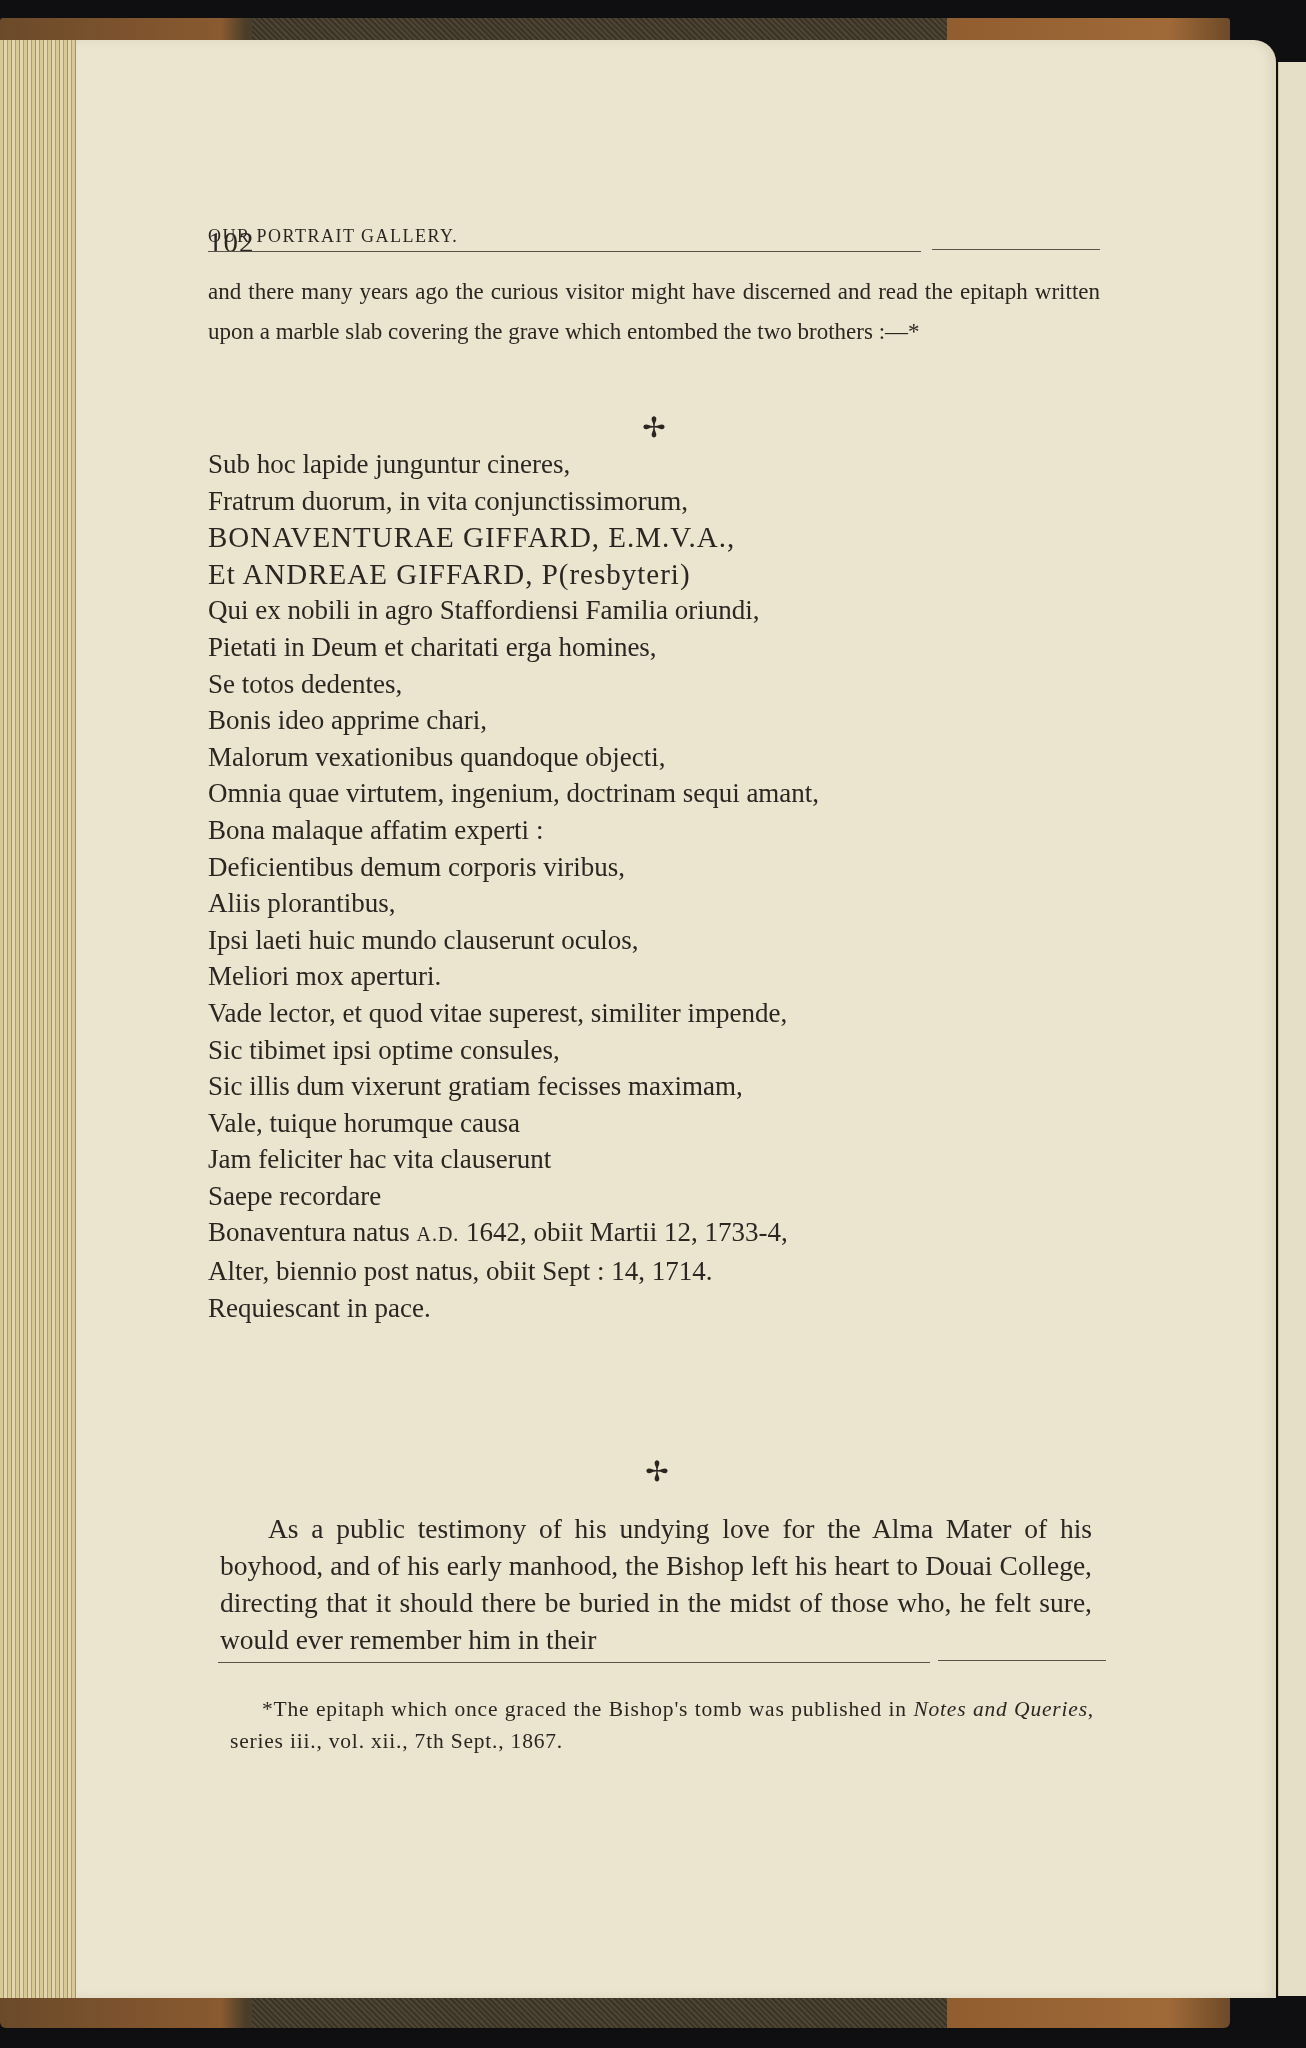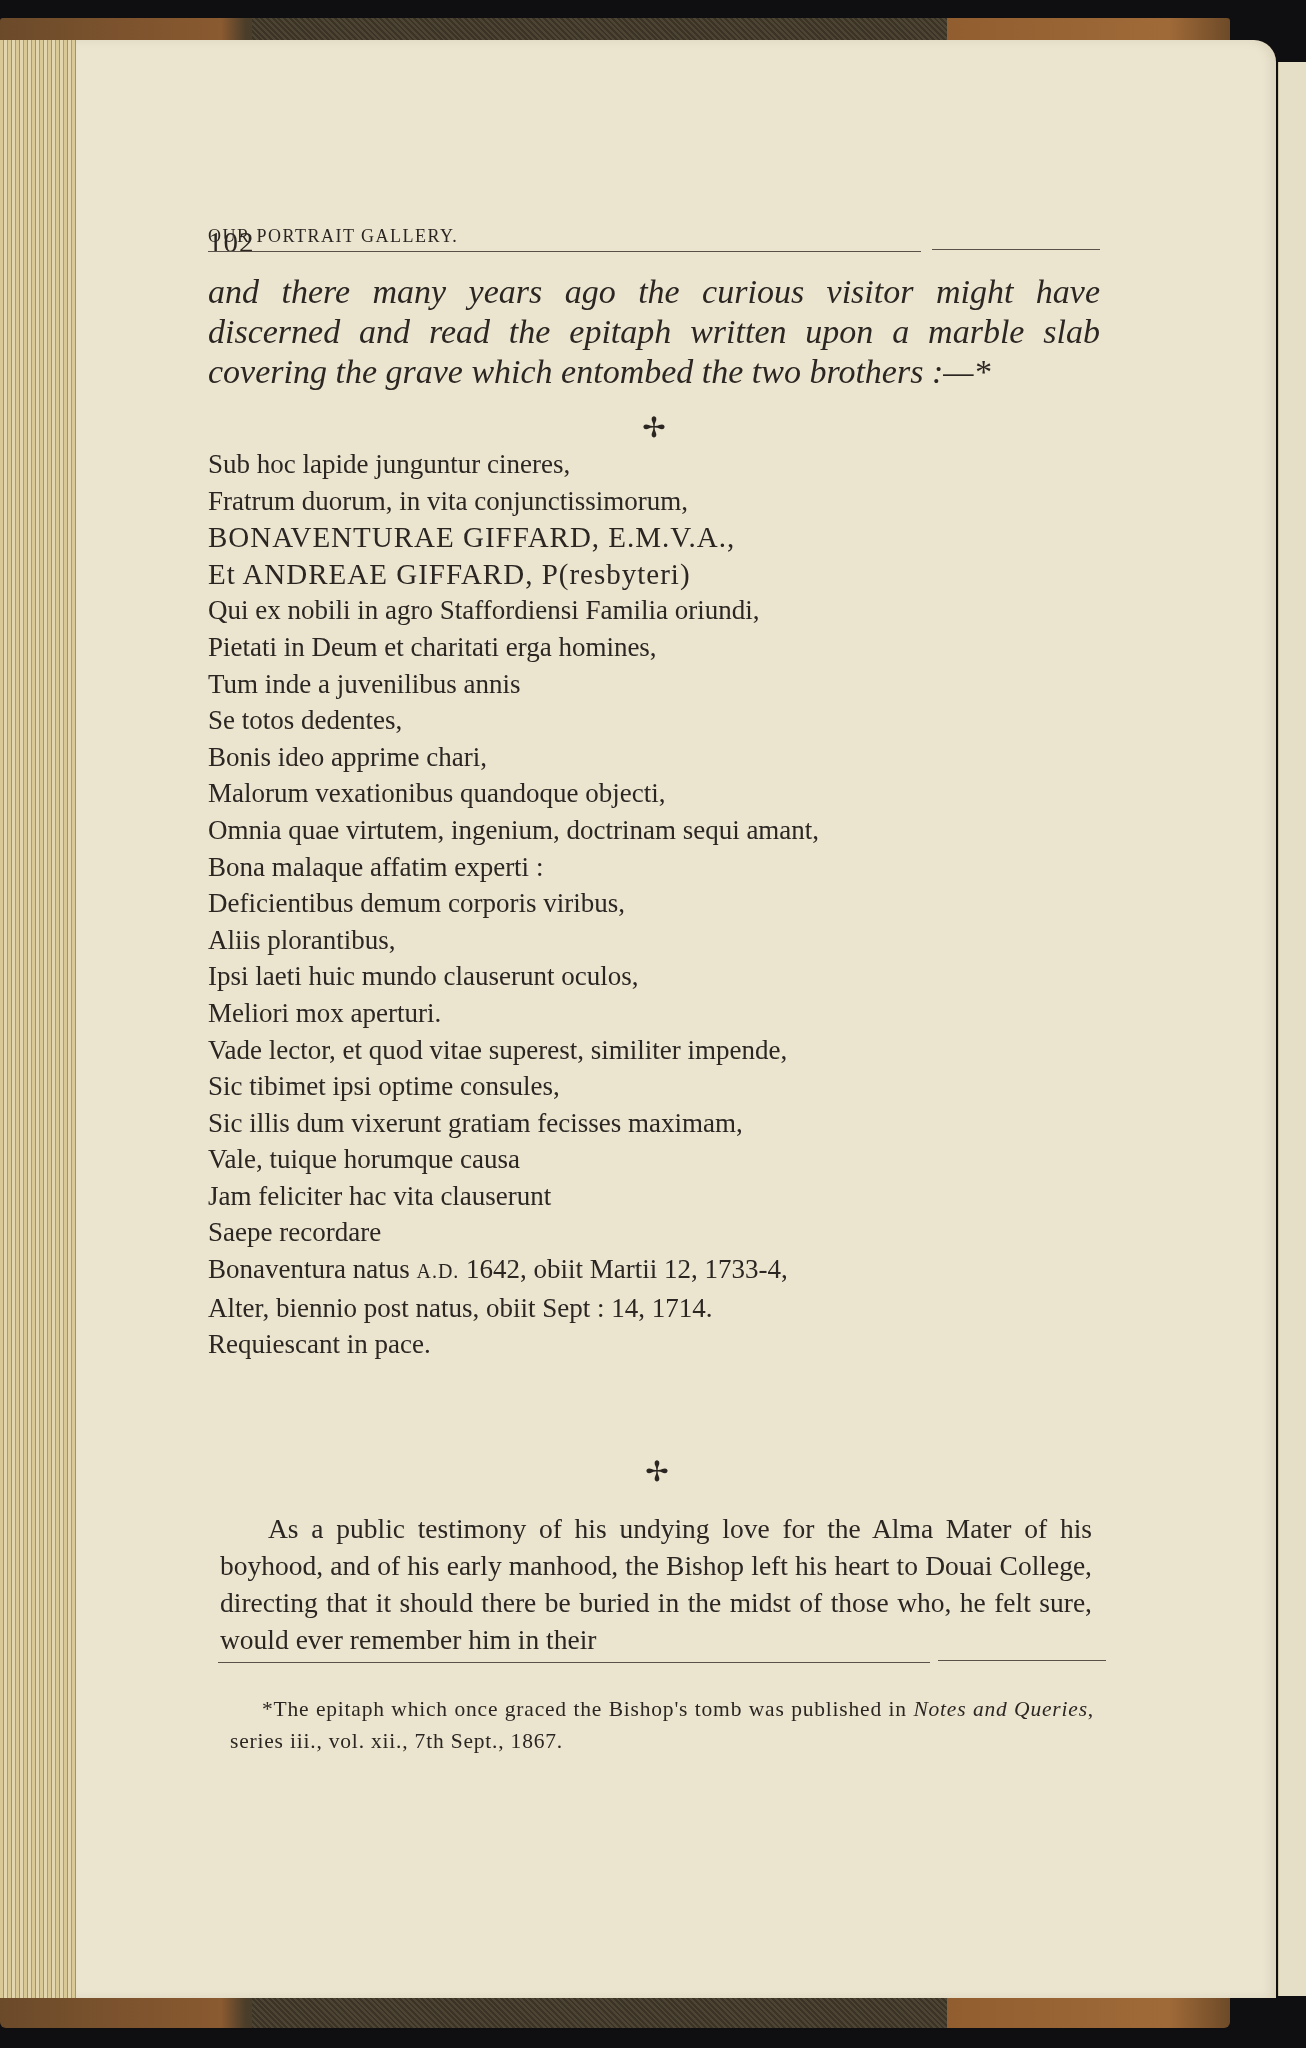--- a/index.html
+++ b/index.html
@@ -42,21 +42,21 @@
   .page-number { position: absolute; left: 0; top: 0; font-size: 29px; letter-spacing: 1px; }
   .running-title { position: absolute; left: 0; width: 740px; text-align: left; top: 0; font-size: 18px; letter-spacing: 1.5px; }
   .rule { position: absolute; height: 0; border-top: 1.5px solid #5a5248; }
   .rule.head1 { top: 251px; left: 208px; width: 713px; }
   .rule.head2 { top: 249px; left: 932px; width: 168px; }
   .rule.foot1 { top: 1662px; left: 218px; width: 712px; }
   .rule.foot2 { top: 1660px; left: 938px; width: 168px; }
 
   .body-text {
     position: absolute; left: 208px; top: 272px; width: 892px;
-    font-size: 34px; line-height: 40px; text-align: justify; font-style: italic;
+    font-size: 23px; line-height: 40px; text-align: justify;
   }
   .body-text p { margin: 0; }
   .cross {
     position: absolute; width: 30px; height: 30px; text-align: center;
     font-size: 28px; line-height: 30px; color: #2b2622;
   }
   .cross.c1 { left: 639px; top: 413px; }
   .cross.c2 { left: 642px; top: 1457px; }
   .epitaph {
     position: absolute; left: 208px; top: 446px; width: 900px;
@@ -101,21 +101,20 @@
 
 <div class="cross c1">✢</div>
 
 <div class="epitaph">
   <span class="line">Sub hoc lapide junguntur cineres,</span>
   <span class="line">Fratrum duorum, in vita conjunctissimorum,</span>
   <span class="line caps">BONAVENTURAE GIFFARD, E.M.V.A.,</span>
   <span class="line caps">Et ANDREAE GIFFARD, P(resbyteri)</span>
   <span class="line">Qui ex nobili in agro Staffordiensi Familia oriundi,</span>
   <span class="line">Pietati in Deum et charitati erga homines,</span>
-  <span class="line">Tum inde a juvenilibus annis</span>
   <span class="line">Se totos dedentes,</span>
   <span class="line">Bonis ideo apprime chari,</span>
   <span class="line">Malorum vexationibus quandoque objecti,</span>
   <span class="line">Omnia quae virtutem, ingenium, doctrinam sequi amant,</span>
   <span class="line">Bona malaque affatim experti :</span>
   <span class="line">Deficientibus demum corporis viribus,</span>
   <span class="line">Aliis plorantibus,</span>
   <span class="line">Ipsi laeti huic mundo clauserunt oculos,</span>
   <span class="line">Meliori mox aperturi.</span>
   <span class="line">Vade lector, et quod vitae superest, similiter impende,</span>

